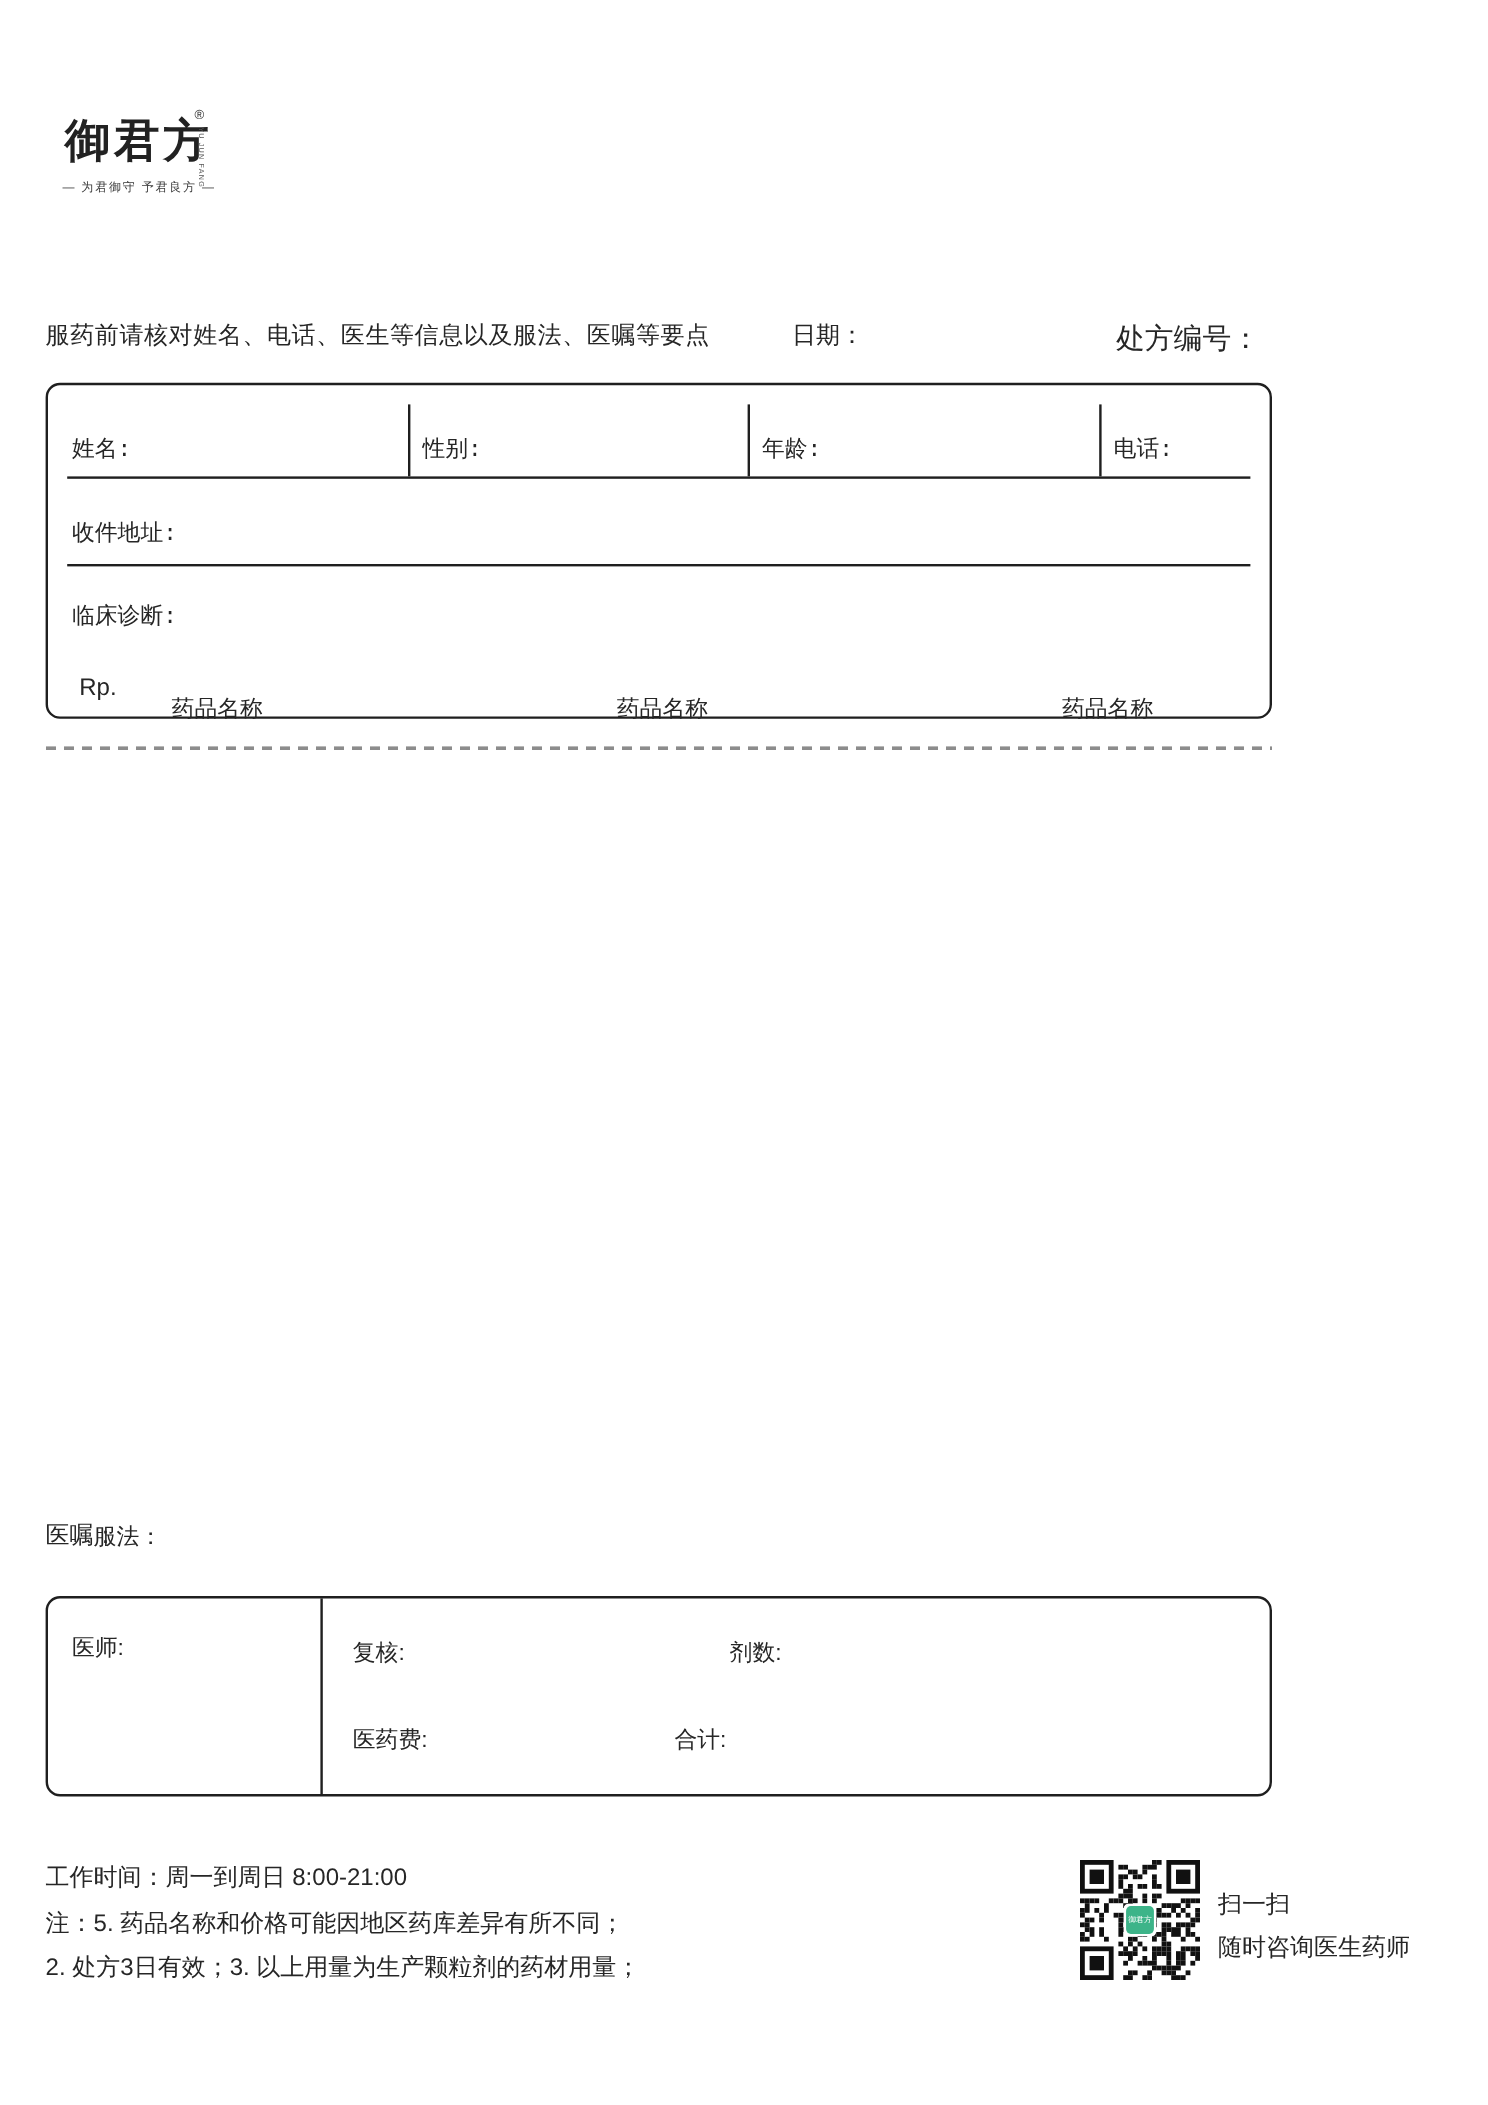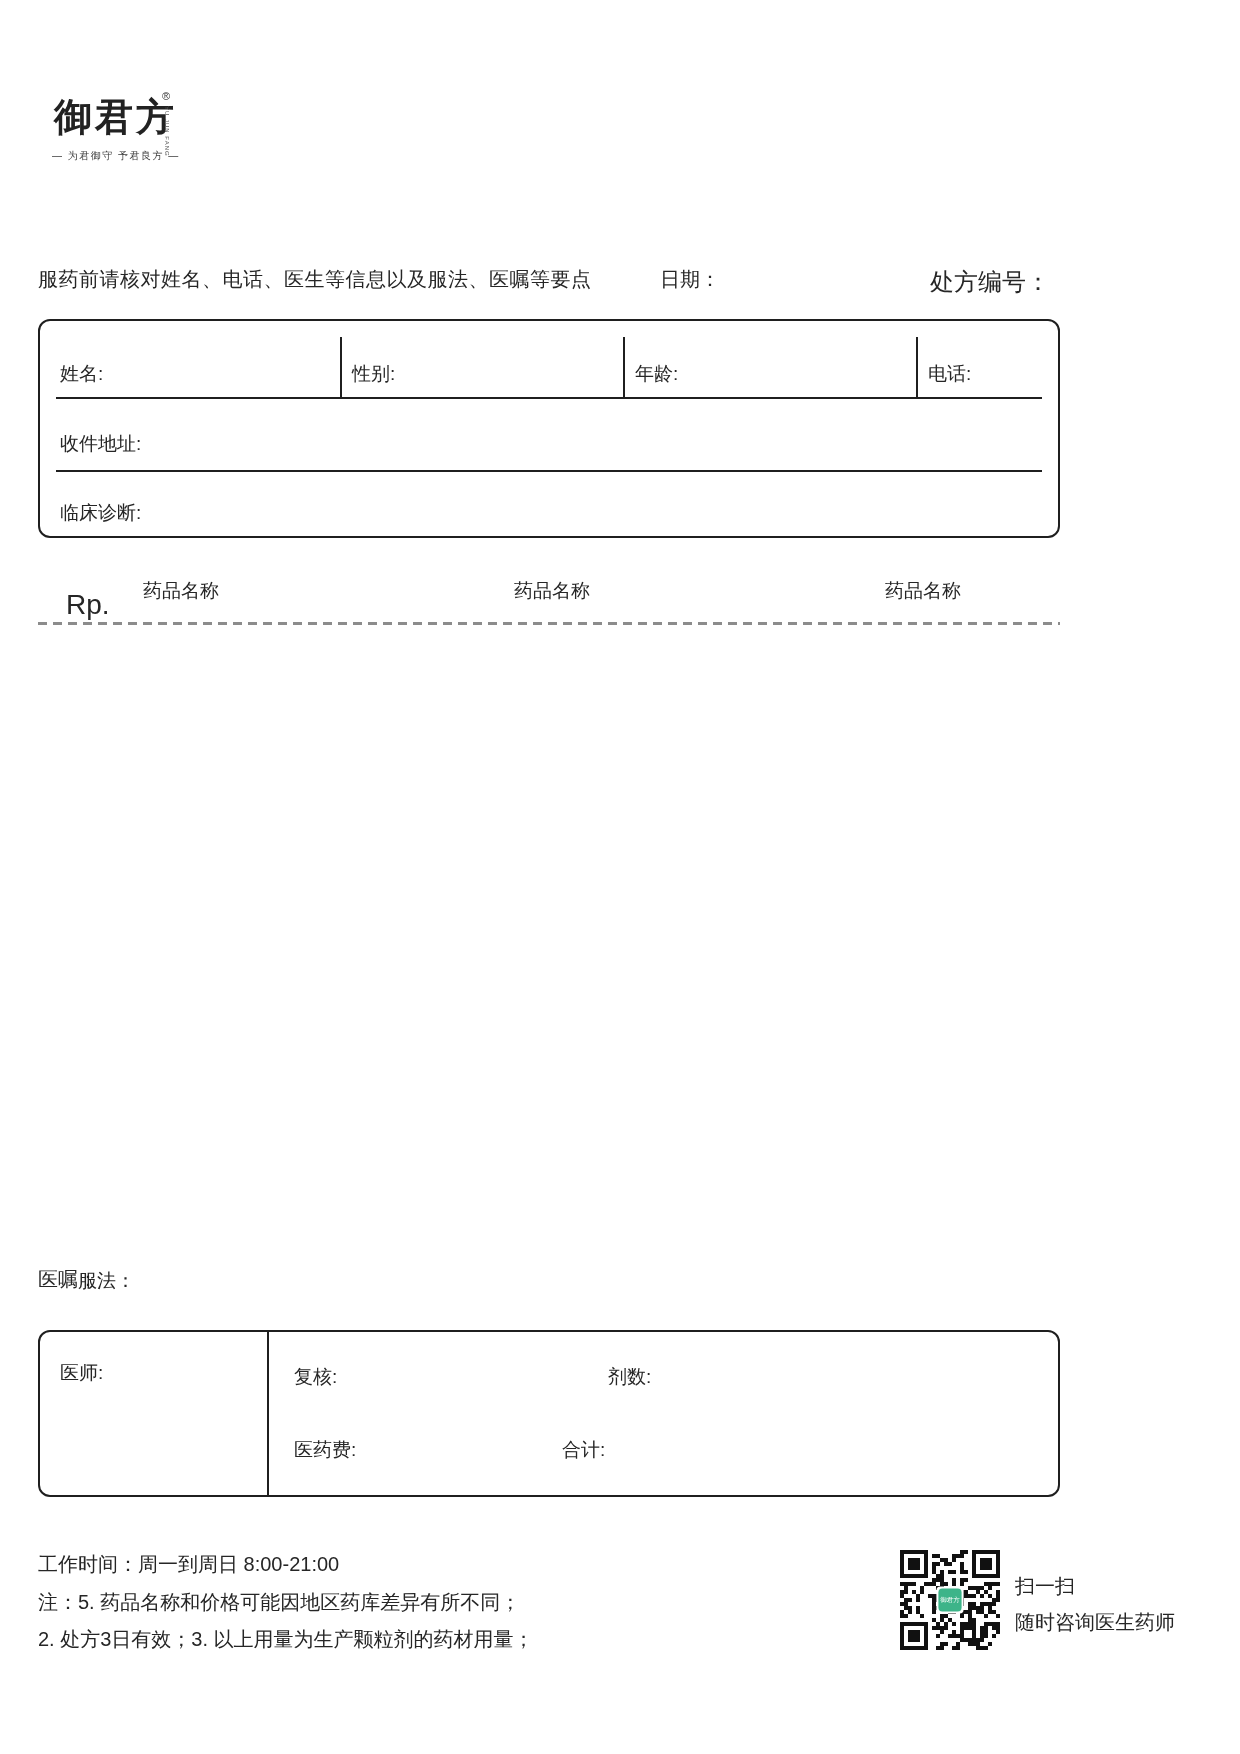--- a/index.html
+++ b/index.html
@@ -33,30 +33,31 @@
     white-space:nowrap;
   }
 
   
   .reminder{left:38px;top:266px;font-size:20px;letter-spacing:.5px;white-space:nowrap;}
   .date-label{left:660px;top:266px;font-size:20px;}
   .rxno-label{left:930px;top:266px;font-size:24px;}
 
   
   .patient-box{
-    left:38px;top:319px;width:1022px;height:219px;
+    left:38px;top:319px;width:1022px;height:280px;
     border:2px solid #1f1f1f;border-radius:12px;
     box-sizing:border-box;
+    font-family:Liberation Mono, monospace;
   }
   .pb-label{position:absolute;font-size:19px;color:#262626;white-space:nowrap;}
   .vdiv{position:absolute;width:0;border-left:2px solid #1f1f1f;top:16px;height:60px;}
   .hline{position:absolute;left:16px;right:16px;border-top:2px solid #1f1f1f;height:0;}
 
   
-  .rp-label{left:66px;top:589px;font-size:28px;}
+  .rp-label{left:66px;top:562px;font-size:20px;}
   .drug-col{top:578px;font-size:19px;}
   .dashed-line{
     left:38px;top:622px;width:1022px;height:3px;
     background:repeating-linear-gradient(90deg,#8c8c8c 0 9px,transparent 9px 15px);
   }
 
   
   .usage-label{left:38px;top:1268px;font-size:19px;margin-left:40px;}
   .advice-label{left:38px;top:1266px;font-size:20px;}
 

